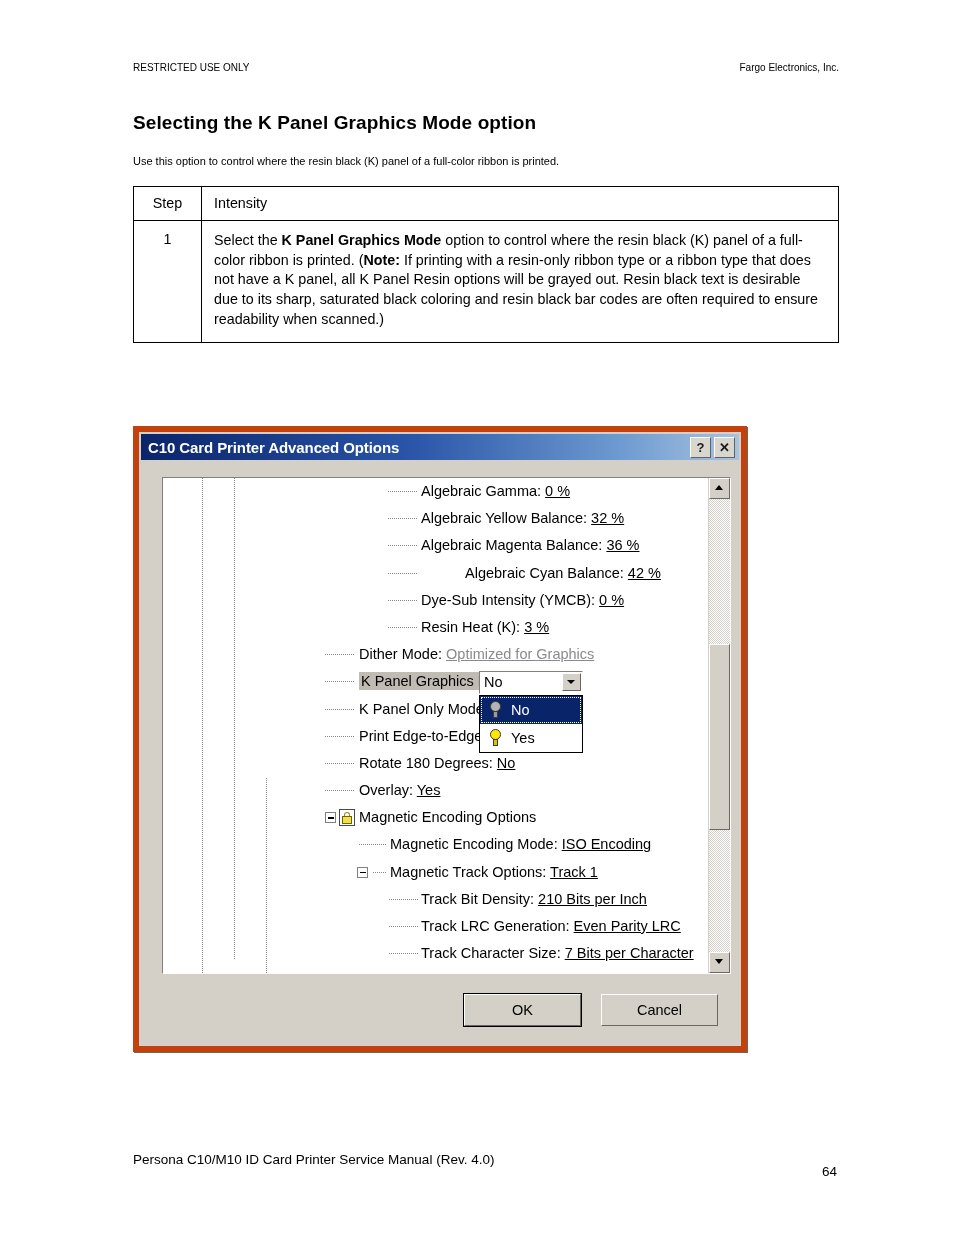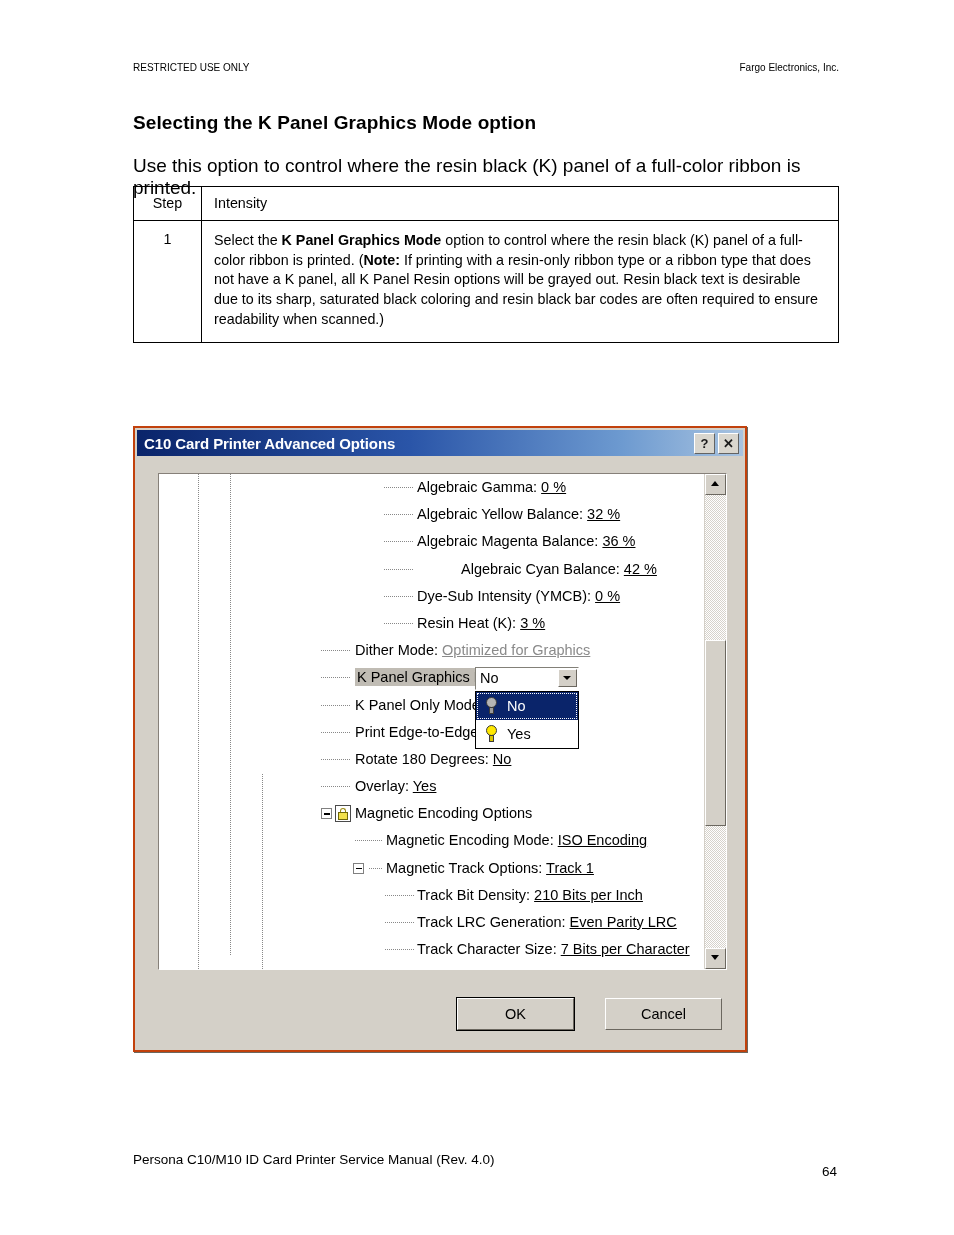--- a/index.html
+++ b/index.html
@@ -45,21 +45,21 @@
     font-weight: bold;
     letter-spacing: 0.1px;
   }
 
   
   .intro-text {
     position: absolute;
     left: 133px;
     top: 155px;
     width: 710px;
-    font-size: 19px;
+    font-size: 11px;
   }
 
   
   .proc-table {
     position: absolute;
     left: 133px;
     top: 186px;
     width: 706px;
     border-collapse: collapse;
     table-layout: fixed;
@@ -92,21 +92,21 @@
   .cell-proc b { font-weight: bold; }
 
   
   .dialog {
     position: absolute;
     left: 133px;
     top: 426px;
     width: 614px;
     height: 626px;
     background: #d4d0c8;
-    border: 2px solid #c2410c;
+    border: 6px solid #c2410c;
     box-sizing: border-box;
     box-shadow: 1px 1px 0 #6b675f;
   }
   .dialog-inner {
     position: absolute;
     left: 2px;
     top: 2px;
     right: 2px;
     bottom: 2px;
     background: #d4d0c8;
@@ -432,21 +432,21 @@
     border-bottom: 1.5px solid #6b675f;
     box-sizing: border-box;
   }
 
   
   .dlg-buttons {
     position: absolute;
     right: 21px;
     bottom: 18px;
     display: flex;
-    gap: 31px;
+    gap: 20px;
     margin-top: 36px;
   }
   .dlg-btn {
     width: 117px;
     height: 32px;
     background: #d4d0c8;
     font-size: 14.5px;
     color: #000000;
     display: flex;
     align-items: center;

